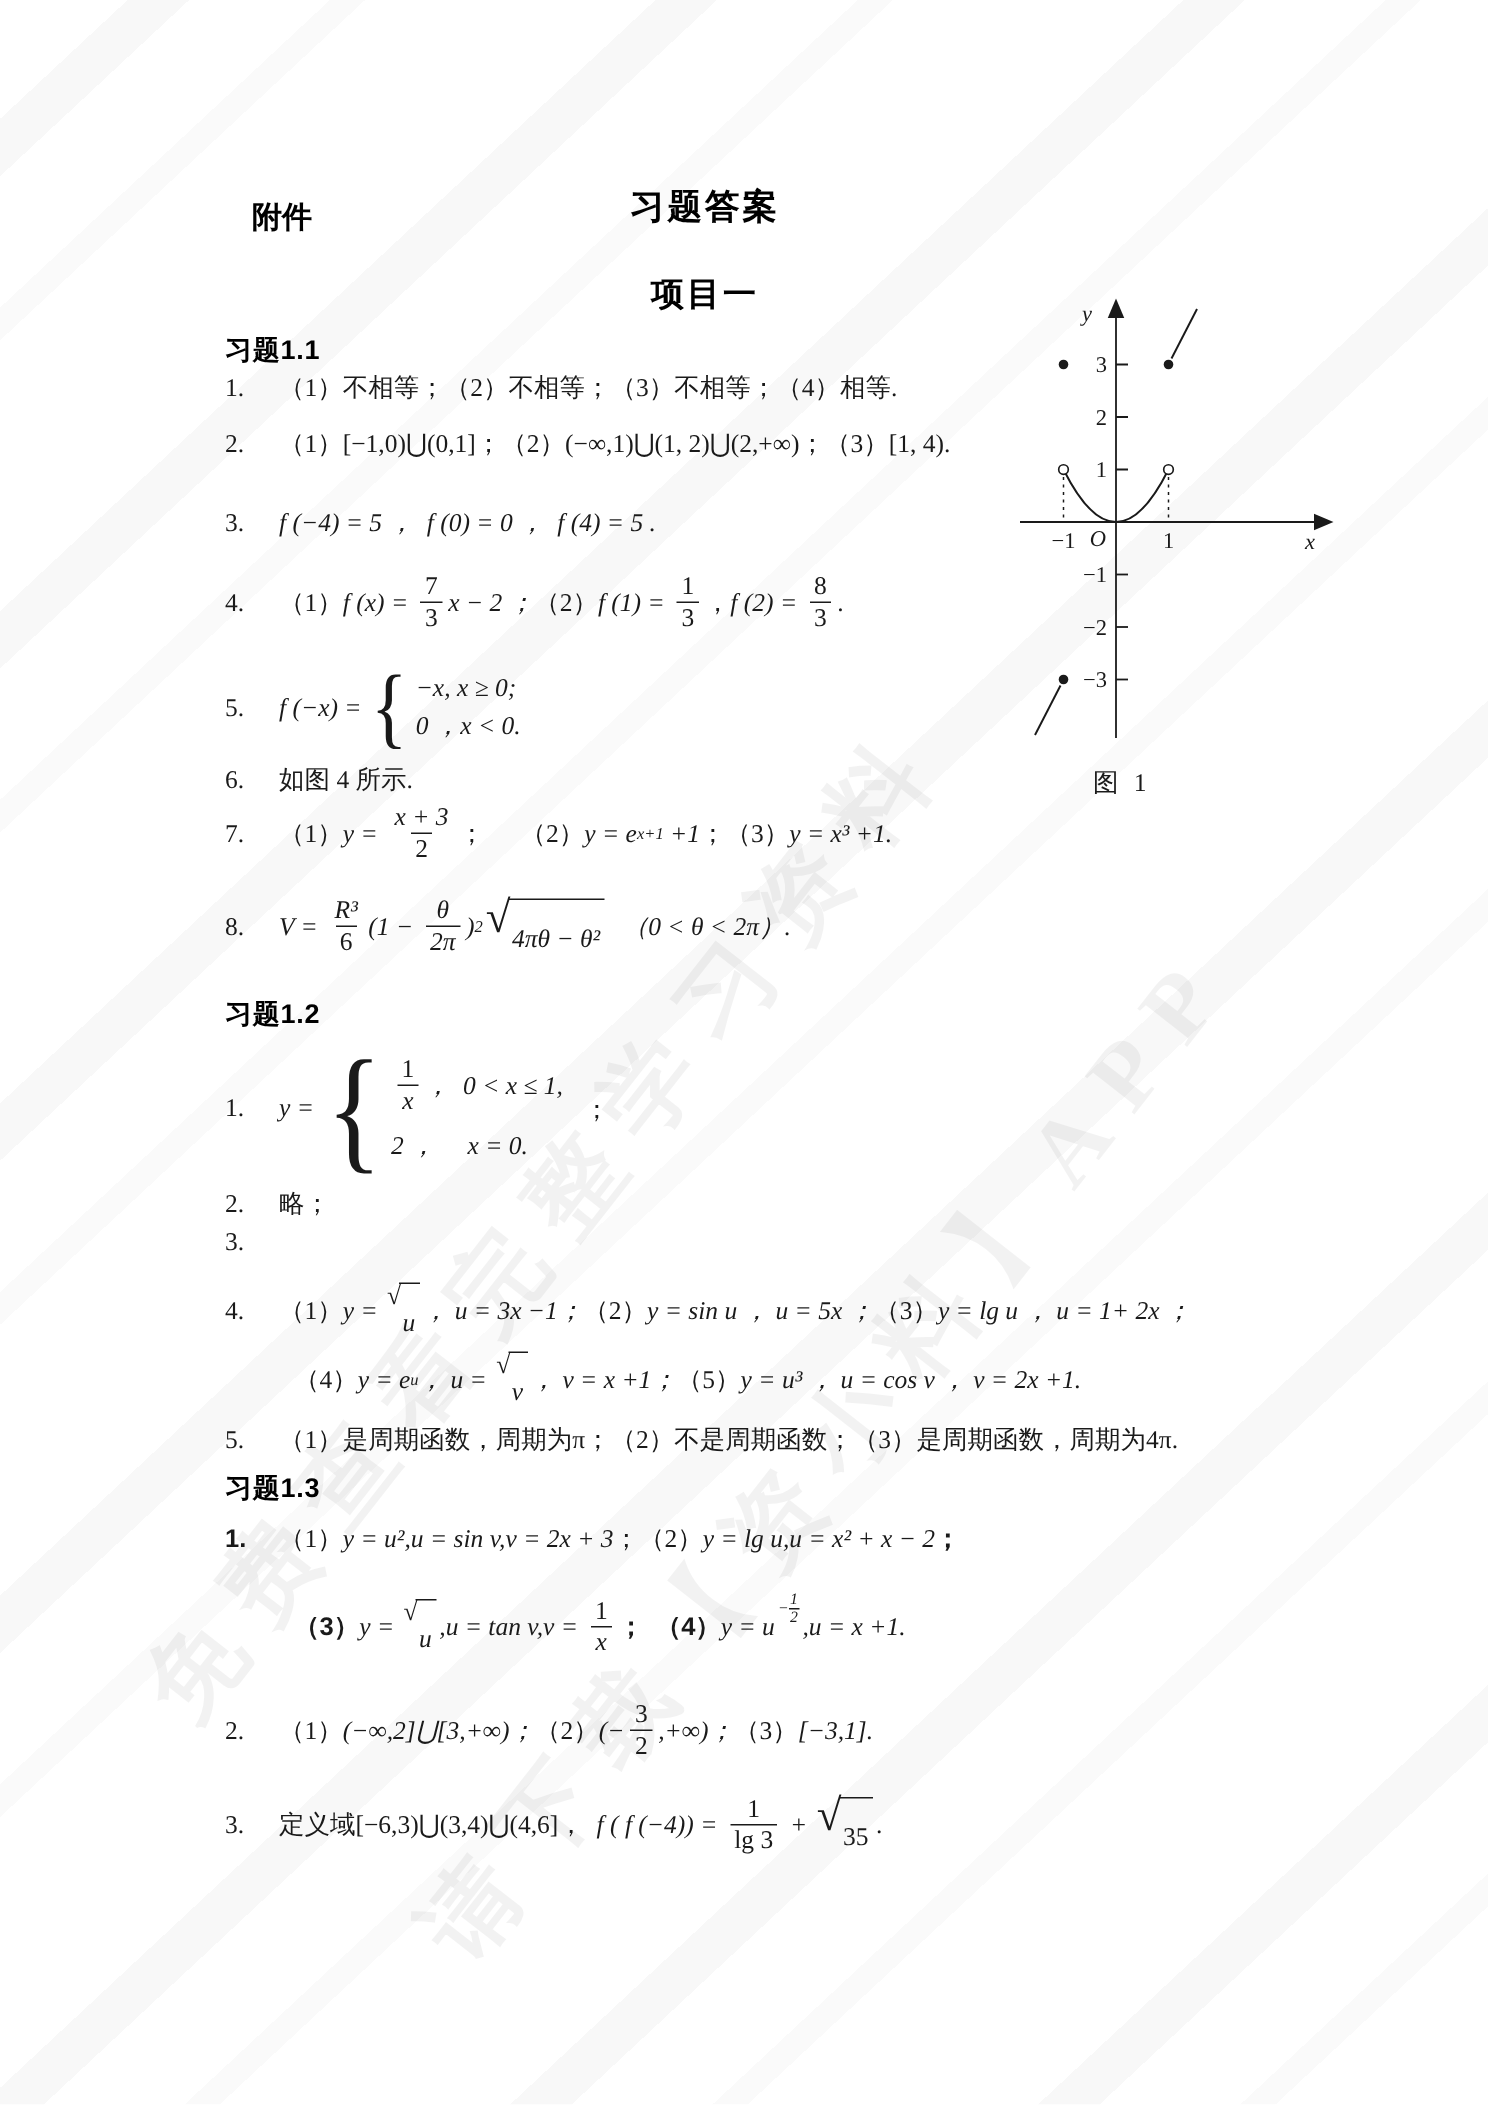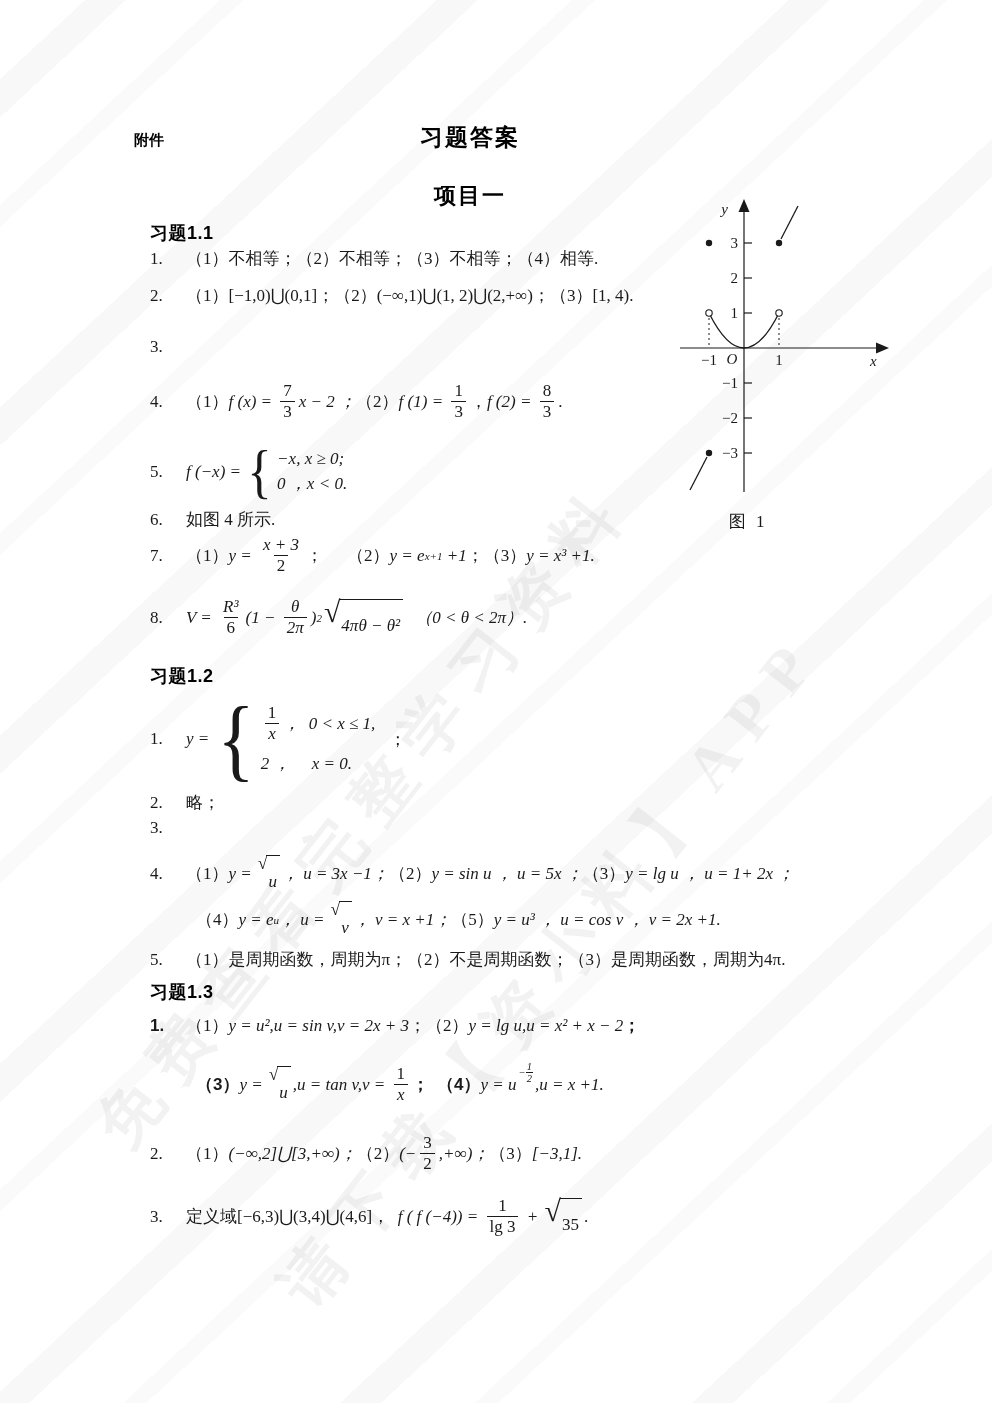--- a/index.html
+++ b/index.html
@@ -28,21 +28,21 @@
     position: absolute; white-space: nowrap; pointer-events: none;
     transform: rotate(-52deg); transform-origin: left center;
     font-family: "Liberation Serif", serif; font-weight: 700;
     font-size: 64px; letter-spacing: 18px; color: rgba(0,0,0,0.05);
   }
   .wm1 { left: 110px; top: 1095px; }
   .wm2 { left: 295px; top: 1255px; }
 
   .h { font-family: "Liberation Sans", "DejaVu Sans", sans-serif; font-weight: 700; color:#000; }
 
-  .attach { position: absolute; left: 134px; top: 131px; font-size: 15px; }
+  .attach { position: absolute; left: 168px; top: 131px; font-size: 20px; }
   .title  { position: absolute; left: 150px; top: 122px; width: 640px; text-align: center; font-size: 23px; letter-spacing: 2px; }
   .project{ position: absolute; left: 150px; top: 181px; width: 640px; text-align: center; font-size: 22px; letter-spacing: 2px; }
 
   .content { position: absolute; left: 150px; top: 0; width: 736px; height: 100%; }
   .sec-h { position: absolute; font-size: 18px; letter-spacing: 0.5px; }
   .line { position: absolute; left: 0; display: flex; align-items: center; white-space: pre; }
   .no { flex: 0 0 36px; }
   .seg { white-space: pre; }
   .m { font-style: italic; }
   .bh { font-family: "Liberation Sans", "DejaVu Sans", sans-serif; font-weight: 700; font-style: normal; }
@@ -98,20 +98,21 @@
       <span class="seg">（1）不相等；（2）不相等；（3）不相等；（4）相等.</span>
     </div>
 
     <div class="line" style="top:284px">
       <span class="no">2.</span>
       <span class="seg">（1）[−1,0)⋃(0,1]；（2）(−∞,1)⋃(1, 2)⋃(2,+∞)；（3）[1, 4).</span>
     </div>
 
     <div class="line" style="top:337px">
       <span class="no">3.</span>
+      <span class="seg m">f (−4) = 5 ，  f (0) = 0 ，  f (4) = 5 .</span>
     </div>
 
     <div class="line" style="top:381px">
       <span class="no">4.</span>
       <span class="seg">（1）</span>
       <span class="seg m">f (x) = </span>
       <span class="frac"><span class="num">7</span><span class="den">3</span></span>
       <span class="seg m">x − 2 ；</span>
       <span class="seg">（2）</span>
       <span class="seg m">f (1) = </span>

